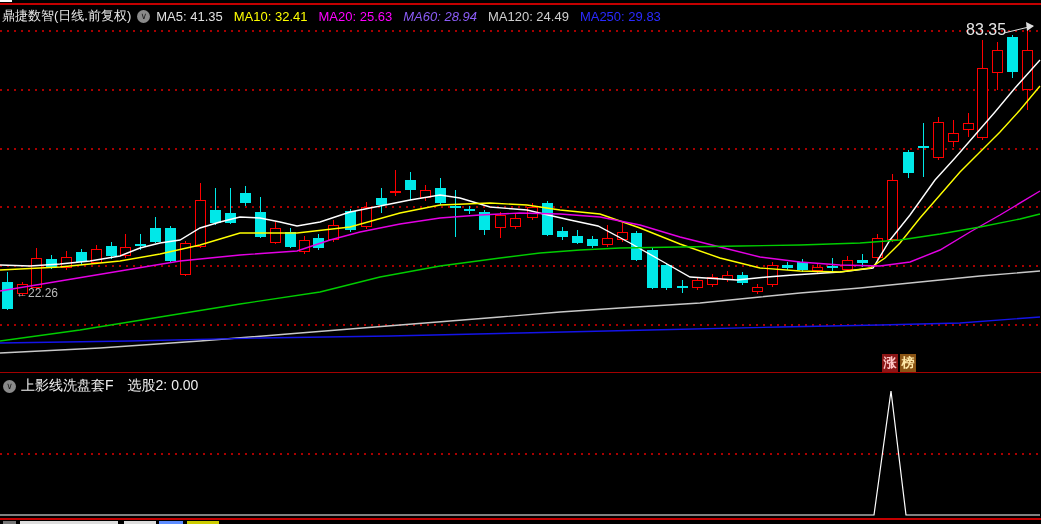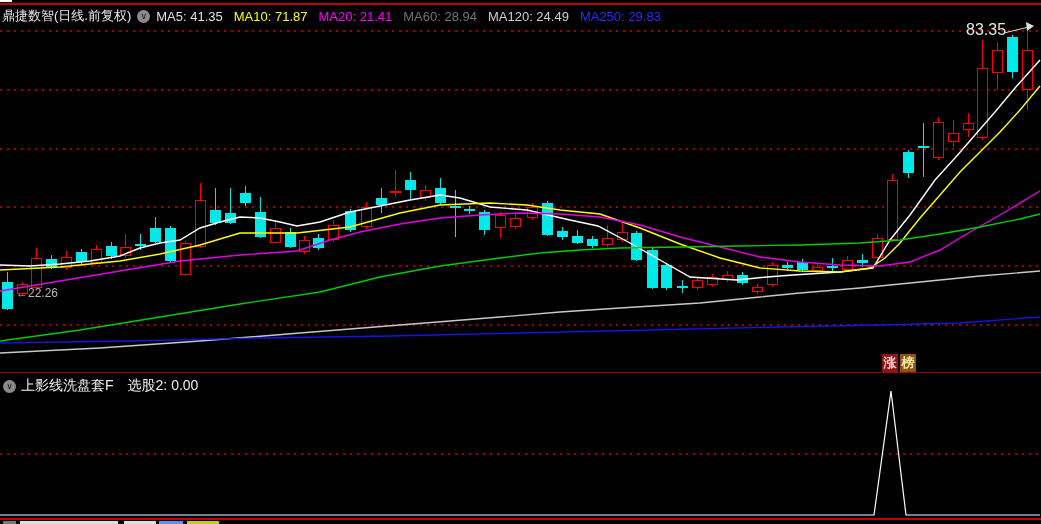--- a/index.html
+++ b/index.html
@@ -49,23 +49,23 @@
 <div id="app">
 
   <div id="top-accent" class="abs"></div>
   <div id="top-line" class="abs"></div>
 
   <div id="header" class="abs">
     <span class="title">鼎捷数智(日线.前复权)</span>
     <span class="circ-icon">∨</span>
     <span id="ma-values" style="display:inline-flex;">
         <span class="ma-item" style="color: rgb(224, 224, 224);">MA5: 41.35</span>
-        <span class="ma-item" style="color: rgb(255, 255, 0);">MA10: 71.87</span>
-        <span class="ma-item" style="color: rgb(255, 0, 255);">MA20: 21.41</span>
-        <span class="ma-item" style="color: #737373;">MA60: 28.94</span>
+        <span class="ma-item" style="color: rgb(255, 255, 0);">MA10: 32.41</span>
+        <span class="ma-item" style="color: rgb(255, 0, 255);">MA20: 25.63</span>
+        <span class="ma-item" style="color: #8b5cf6; font-style: italic;">MA60: 28.94</span>
         <span class="ma-item" style="color: rgb(207, 207, 207);">MA120: 24.49</span>
         <span class="ma-item" style="color: rgb(42, 42, 255);">MA250: 29.83</span>
       </span>
   </div>
 
   <div id="main-chart" class="abs" style="left:0;top:26px;width:1041px;height:346px;">
       <div class="grid abs" style="top: 4px;"></div>
       <div class="grid abs" style="top: 63px;"></div>
       <div class="grid abs" style="top: 122px;"></div>
       <div class="grid abs" style="top: 180px;"></div>

